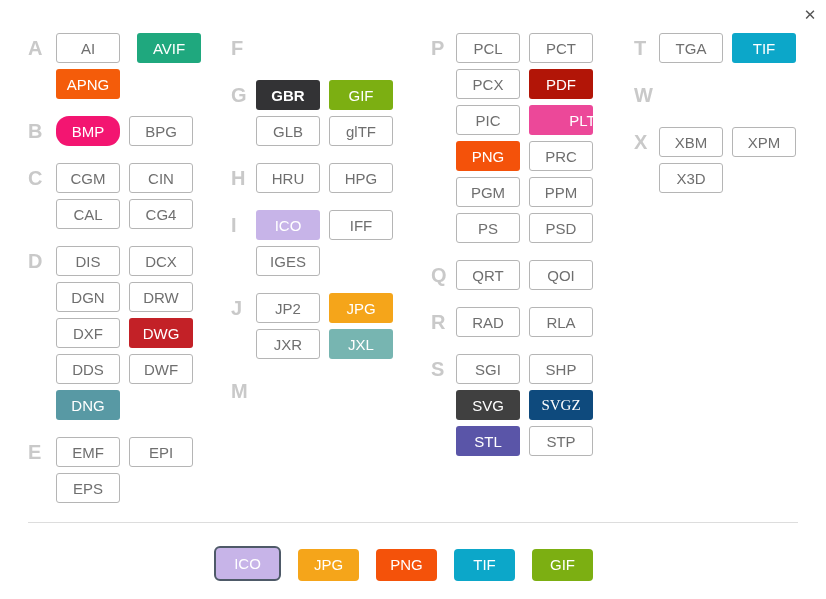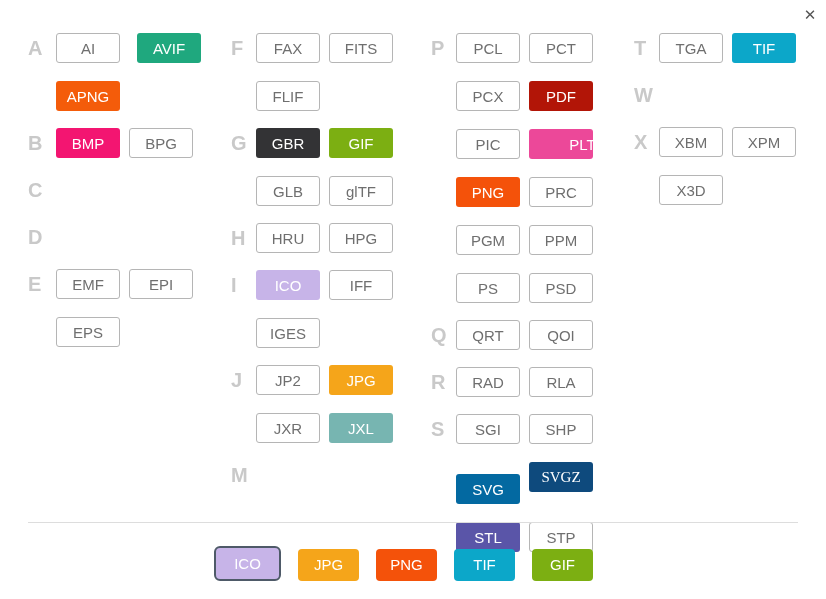--- a/index.html
+++ b/index.html
@@ -12,21 +12,21 @@
     position:absolute;top:4px;right:5px;width:22px;height:22px;
     font-size:15px;color:#555;text-align:center;line-height:22px;cursor:pointer;
     user-select:none;
   }
   .col{position:absolute;top:33px;}
   .group{display:flex;align-items:flex-start;margin-bottom:17px;}
   .letter{
     flex:0 0 auto;font-size:20px;line-height:30px;color:#c9c9c9;
     font-weight:600;letter-spacing:0.5px;
   }
-  .fmt-grid{display:grid;grid-template-columns:64px 64px;gap:18px 9px;}
+  .fmt-grid{display:grid;grid-template-columns:64px 64px;gap:6px 9px;}
   .fmt{
     box-sizing:border-box;width:64px;height:30px;border:1px solid #b5b5b5;
     border-radius:3px;background:#fff;color:#6f6f6f;font-size:15px;
     display:flex;align-items:center;justify-content:center;cursor:pointer;
     white-space:nowrap;
   }
   .fmt.colored{border:none;color:#fff;}
   .divider{position:absolute;left:28px;top:522px;width:770px;height:1px;background:#ddd;}
   .footer{position:absolute;left:214px;top:548px;display:flex;gap:17px;align-items:center;}
   .footer .fbtn{
@@ -49,52 +49,64 @@
           <div class="letter" style="width: 28px;">A</div>
           <div class="fmt-grid">
             <div class="fmt">AI</div>
             <div class="fmt colored" style="background: rgb(31, 168, 126); margin-left: 8px;">AVIF</div>
             <div class="fmt colored" style="background: rgb(244, 92, 10);">APNG</div>
           </div>
         </div>
         <div class="group">
           <div class="letter" style="width: 28px;">B</div>
           <div class="fmt-grid">
-            <div class="fmt colored" style="background: rgb(243, 21, 113);">BMP</div>
+            <div class="fmt colored" style="background: rgb(243, 21, 113); border-radius: 13px;">BMP</div>
             <div class="fmt">BPG</div>
           </div>
         </div>
         <div class="group">
           <div class="letter" style="width: 28px;">C</div>
+          <div class="fmt-grid">
+            <div class="fmt">CGM</div>
+            <div class="fmt">CIN</div>
+            <div class="fmt">CAL</div>
+            <div class="fmt">CG4</div>
+          </div>
         </div>
         <div class="group">
           <div class="letter" style="width: 28px;">D</div>
+          <div class="fmt-grid">
+            <div class="fmt">DIS</div>
+            <div class="fmt">DCX</div>
+            <div class="fmt">DGN</div>
+            <div class="fmt">DRW</div>
+            <div class="fmt">DXF</div>
+            <div class="fmt colored" style="background: rgb(195, 33, 39);">DWG</div>
+            <div class="fmt">DDS</div>
+            <div class="fmt">DWF</div>
+            <div class="fmt colored" style="background: rgb(88, 153, 164);">DNG</div>
+          </div>
         </div>
         <div class="group">
           <div class="letter" style="width: 28px;">E</div>
           <div class="fmt-grid">
             <div class="fmt">EMF</div>
             <div class="fmt">EPI</div>
             <div class="fmt">EPS</div>
           </div>
         </div>
       </div>
       <div class="col" style="left: 231px;">
         <div class="group">
           <div class="letter" style="width: 25px;">F</div>
-          <div class="fmt-grid">
-            <div class="fmt">FAX</div>
-            <div class="fmt">FITS</div>
-            <div class="fmt">FLIF</div>
-          </div>
         </div>
         <div class="group">
           <div class="letter" style="width: 25px;">G</div>
           <div class="fmt-grid">
-            <div class="fmt colored" style="background: rgb(51, 51, 53);">GBR</div>
+            <div class="fmt colored" style="background: rgb(51, 51, 53); font-weight: bold;">GBR</div>
             <div class="fmt colored" style="background: rgb(124, 175, 18);">GIF</div>
             <div class="fmt">GLB</div>
             <div class="fmt">glTF</div>
           </div>
         </div>
         <div class="group">
           <div class="letter" style="width: 25px;">H</div>
           <div class="fmt-grid">
             <div class="fmt">HRU</div>
             <div class="fmt">HPG</div>
@@ -151,21 +163,21 @@
           <div class="fmt-grid">
             <div class="fmt">RAD</div>
             <div class="fmt">RLA</div>
           </div>
         </div>
         <div class="group">
           <div class="letter" style="width: 25px;">S</div>
           <div class="fmt-grid">
             <div class="fmt">SGI</div>
             <div class="fmt">SHP</div>
-            <div class="fmt colored" style="background: #0369a1; margin-top: 12px;">SVG</div>
+            <div class="fmt colored" style="background: #404040;">SVG</div>
             <div class="fmt colored" style="background: rgb(14, 74, 125); font-family: Liberation Serif, serif;">SVGZ</div>
             <div class="fmt colored" style="background: rgb(90, 85, 168);">STL</div>
             <div class="fmt">STP</div>
           </div>
         </div>
       </div>
       <div class="col" style="left: 634px;">
         <div class="group">
           <div class="letter" style="width: 25px;">T</div>
           <div class="fmt-grid">

